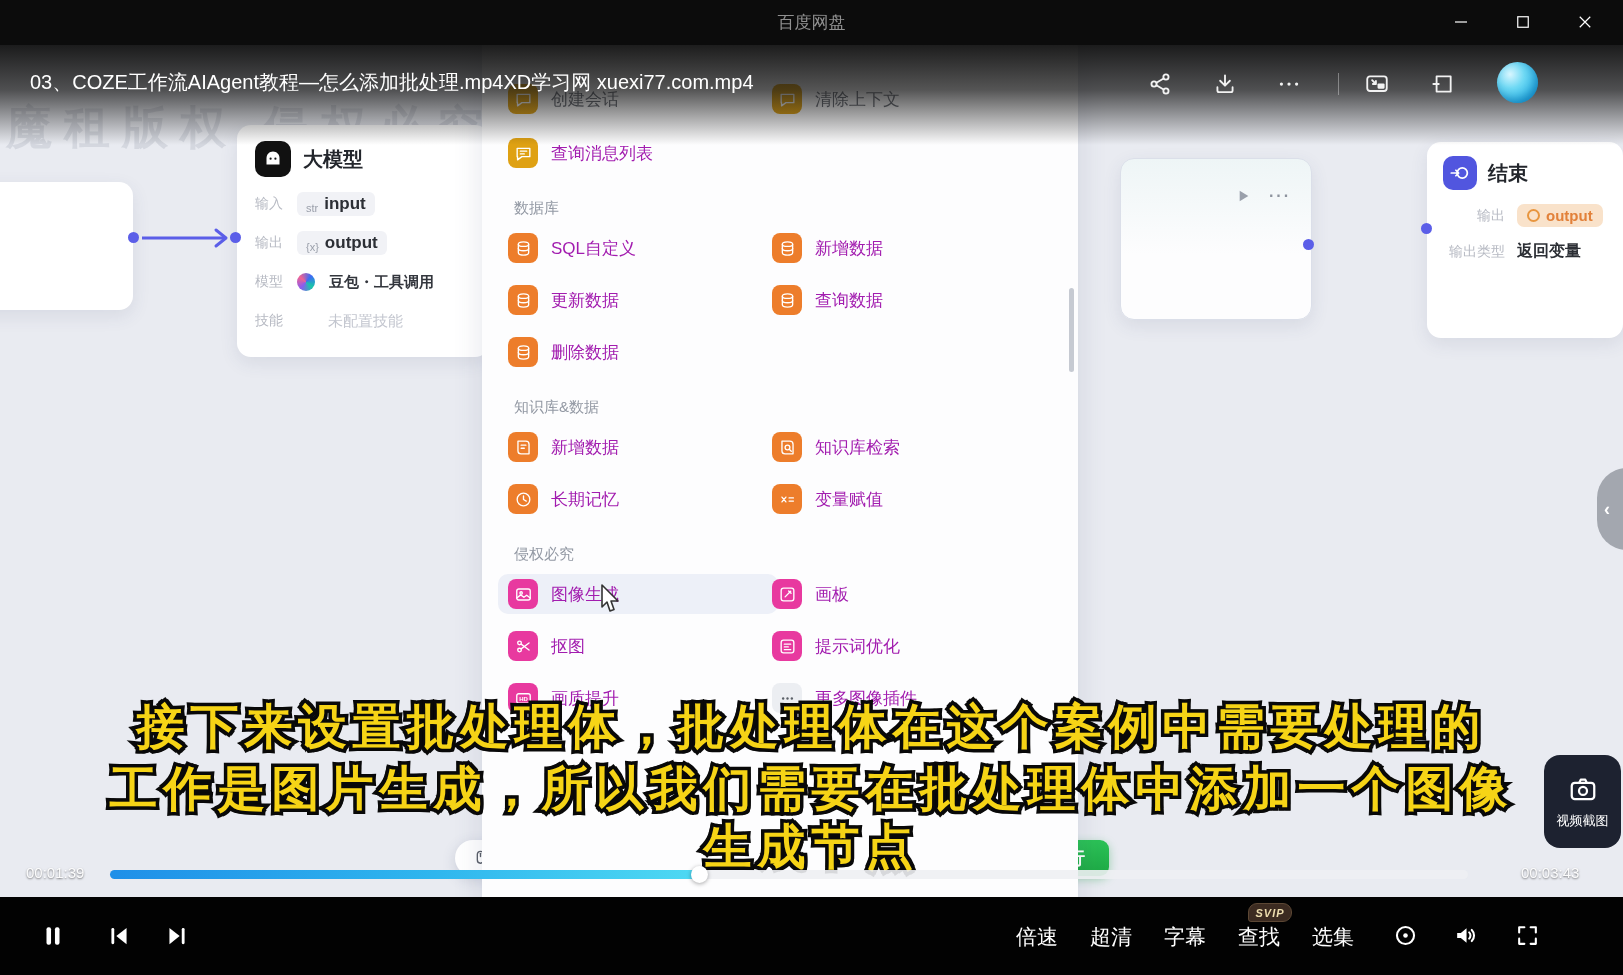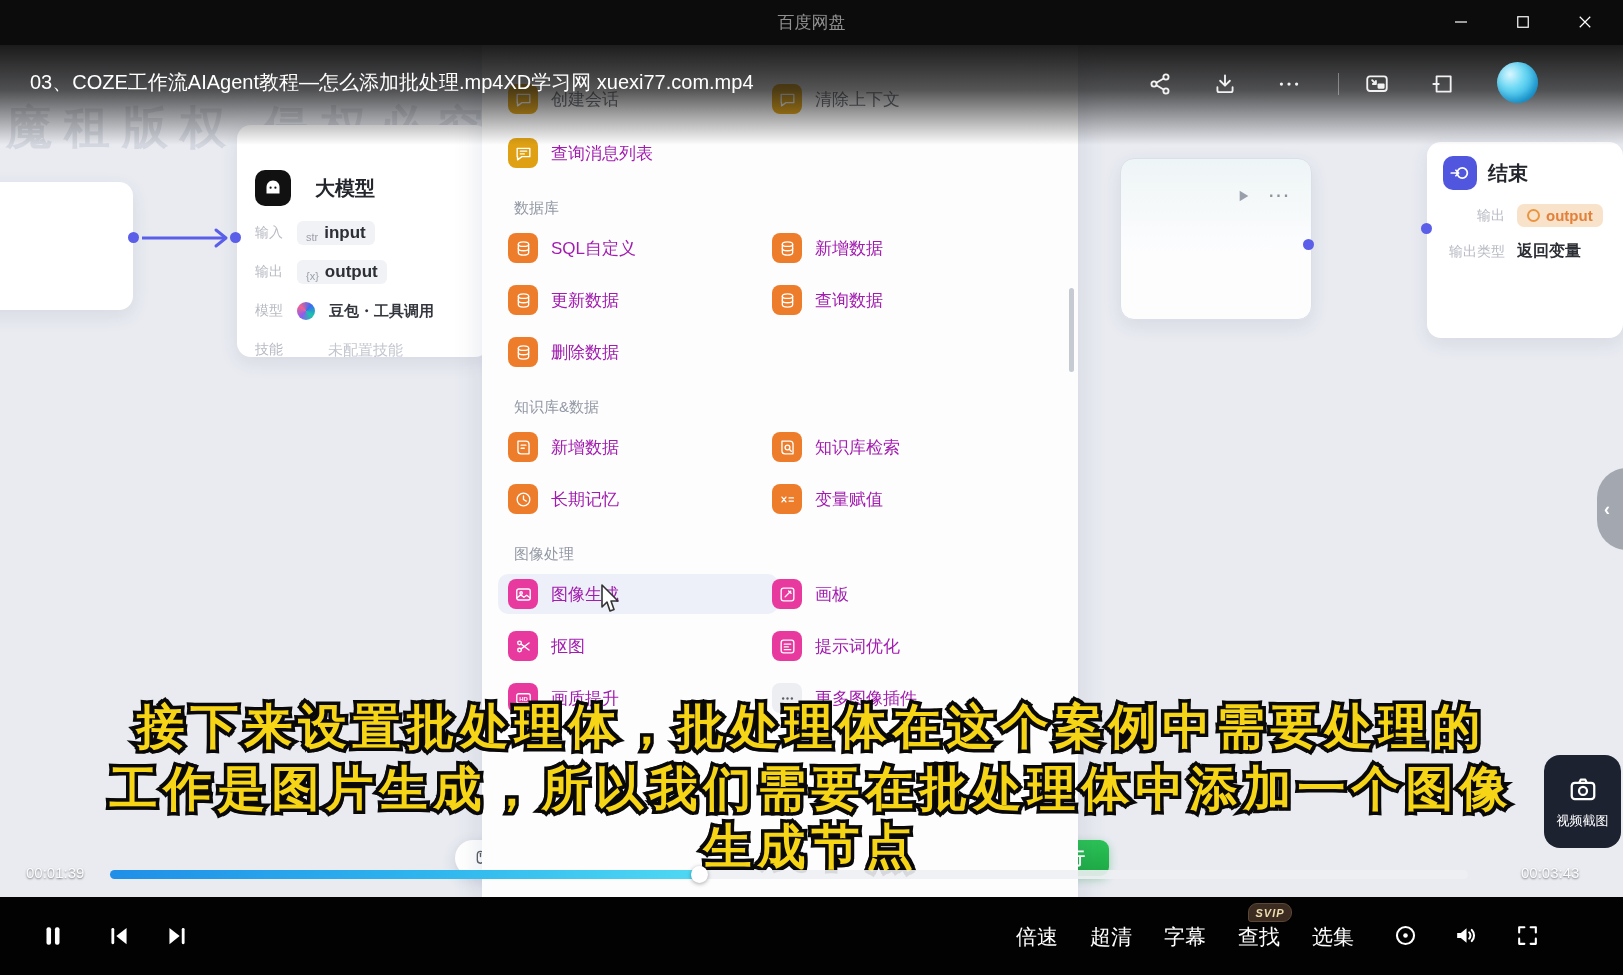--- a/index.html
+++ b/index.html
@@ -29,21 +29,21 @@
     background:radial-gradient(circle at 32% 30%,#d8f6ff 0%,#6fd9f4 35%,#27b4e8 75%,#1390cc 100%);
     box-shadow:inset -3px -4px 8px rgba(0,60,120,.35);}
 
   
   .card{position:absolute;background:#fff;border-radius:14px;box-shadow:0 6px 18px rgba(60,70,110,0.10);}
   .node-label{font-size:14px;color:#b7bac3;}
   .dot{position:absolute;width:11px;height:11px;border-radius:50%;background:#5b5ee8;z-index:6;}
 
   
   #model-node{left:237px;top:80px;width:252px;height:232px;z-index:5;padding:16px 0 0 18px;}
-  .mn-head{display:flex;align-items:center;gap:24px;margin-top:29px;}
+  .mn-head{display:flex;align-items:center;gap:12px;}
   .mn-logo{width:36px;height:36px;border-radius:10px;background:#111;display:flex;align-items:center;justify-content:center;}
   .mn-logo svg{width:24px;height:24px;}
   .mn-title{font-size:20px;font-weight:bold;color:#23262c;}
   .mn-row{display:flex;align-items:center;gap:14px;margin-top:15px;height:24px;}
   .pill{display:inline-flex;align-items:flex-end;gap:6px;background:#f1f2f6;border-radius:6px;padding:2px 9px;}
   .pill .ptype{font-size:11px;color:#9ba0ab;}
   .pill .pval{font-size:17px;font-weight:bold;color:#2c2f35;}
   .model-dot{width:18px;height:18px;border-radius:50%;flex:none;
     background:conic-gradient(from 40deg,#3d6bf5,#18c7a8,#8a5cf0,#f06292,#3d6bf5);}
   .mn-model{font-size:15px;font-weight:600;color:#33363d;}
@@ -365,21 +365,21 @@
           <span class="ic ic-orange">
               <svg viewBox="0 0 24 24">
                 <path d="M5 9l5 6M10 9l-5 6"></path>
                 <path d="M14 10h5.5M14 14h5.5"></path>
               </svg>
             </span>
           <span class="plabel">变量赋值</span>
         </div>
       </div>
 
-      <div class="psec-title">图像处理</div>
+      <div class="psec-title">侵权必究</div>
       <div class="pgrid">
         <div class="pitem hl">
           <span class="ic ic-pink">
               <svg viewBox="0 0 24 24">
                 <rect x="3.5" y="5" width="17" height="14" rx="2.5"></rect>
                 <circle cx="9" cy="10" r="1.5"></circle>
                 <path d="M3.5 16.5l5-4 4 3 3.5-2.5 4.5 3.5"></path>
               </svg>
             </span>
           <span class="plabel">图像生成</span>

